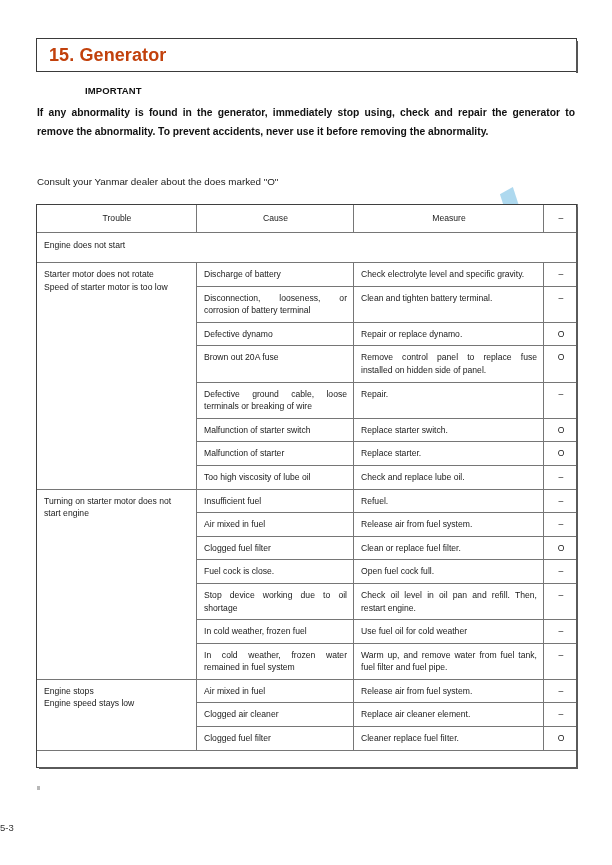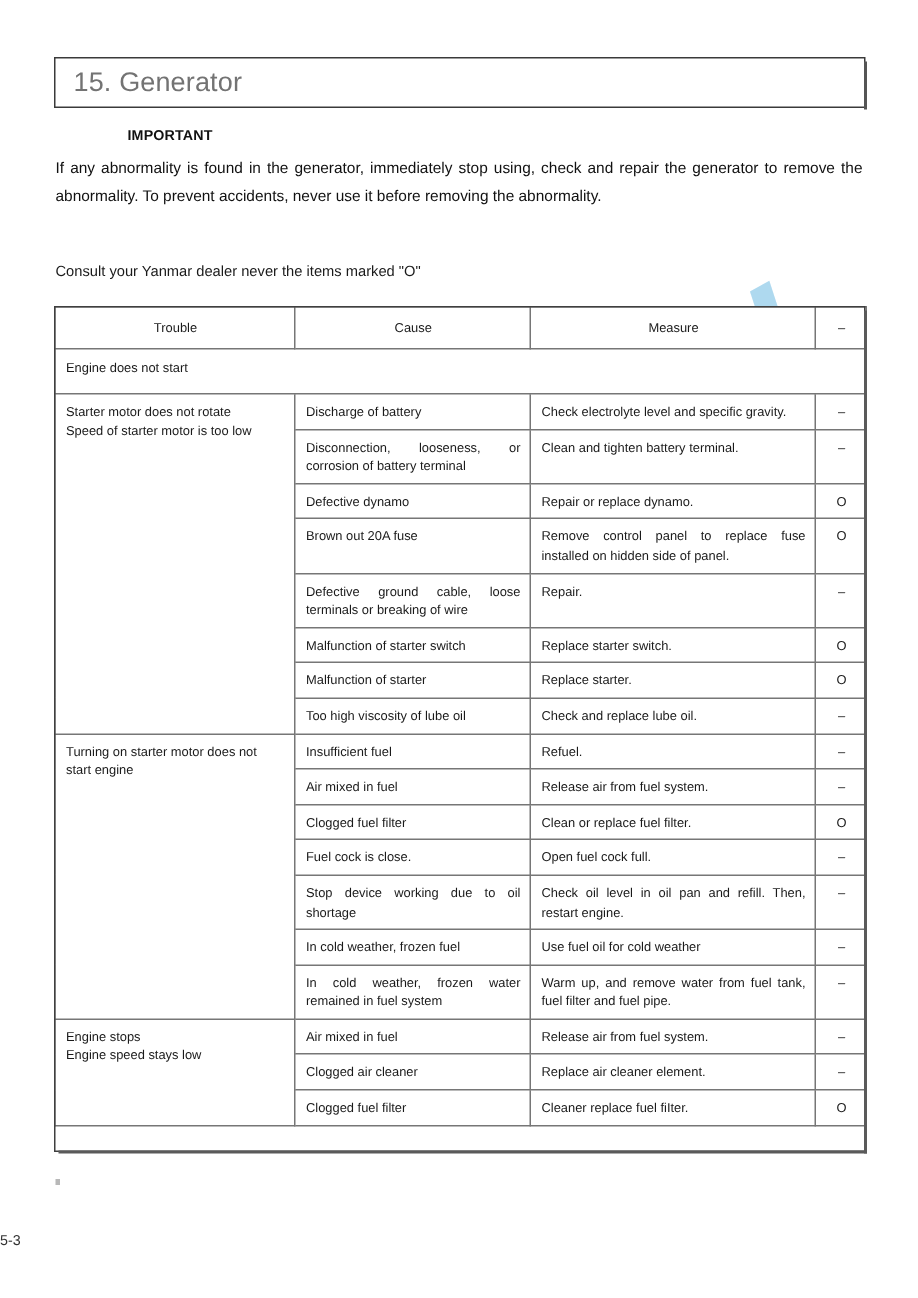--- a/index.html
+++ b/index.html
@@ -71,44 +71,44 @@
     bottom: -2px;
     width: 2px;
     background: #555;
   }
   .title-text {
     position: absolute;
     left: 12px;
     top: 50%;
     transform: translateY(-50%);
     font-size: 18px;
-    font-weight: 400;
+    font-weight: 700;
     letter-spacing: .1px;
-    color: #737373;
+    color: #c2410c;
   }
 
   
   .intro {
     position: absolute;
     left: 37px;
     top: 85px;
     width: 540px;
     z-index: 10;
   }
   .intro-heading {
     font-size: 9.5px;
     font-weight: 700;
     letter-spacing: .1px;
     color: #111;
     margin-bottom: 7px;
     margin-left: 48px;
   }
   .intro-body {
     font-size: 10.3px;
-    font-weight: 400;
+    font-weight: 700;
     line-height: 19px;
     color: #111;
     text-align: justify;
     text-justify: inter-word;
     width: 538px;
   }
   .consult {
     position: absolute;
     left: 37px;
     top: 176px;
@@ -229,21 +229,21 @@
 
   <div class="title-box">
     <div class="title-text">15. Generator</div>
   </div>
 
   <div class="intro">
     <div class="intro-heading">IMPORTANT</div>
     <div class="intro-body">If any abnormality is found in the generator, immediately stop using, check and repair the generator to remove the abnormality. To prevent accidents, never use it before removing the abnormality.</div>
   </div>
 
-  <div class="consult">Consult your Yanmar dealer never the items marked "O"</div>
+  <div class="consult">Consult your Yanmar dealer about the does marked "O"</div>
 
   <div class="table-wrap">
     <table class="tbl">
       <colgroup>
         <col class="c-trouble">
         <col class="c-cause">
         <col class="c-measure">
         <col class="c-mark">
       </colgroup>
       <thead>

